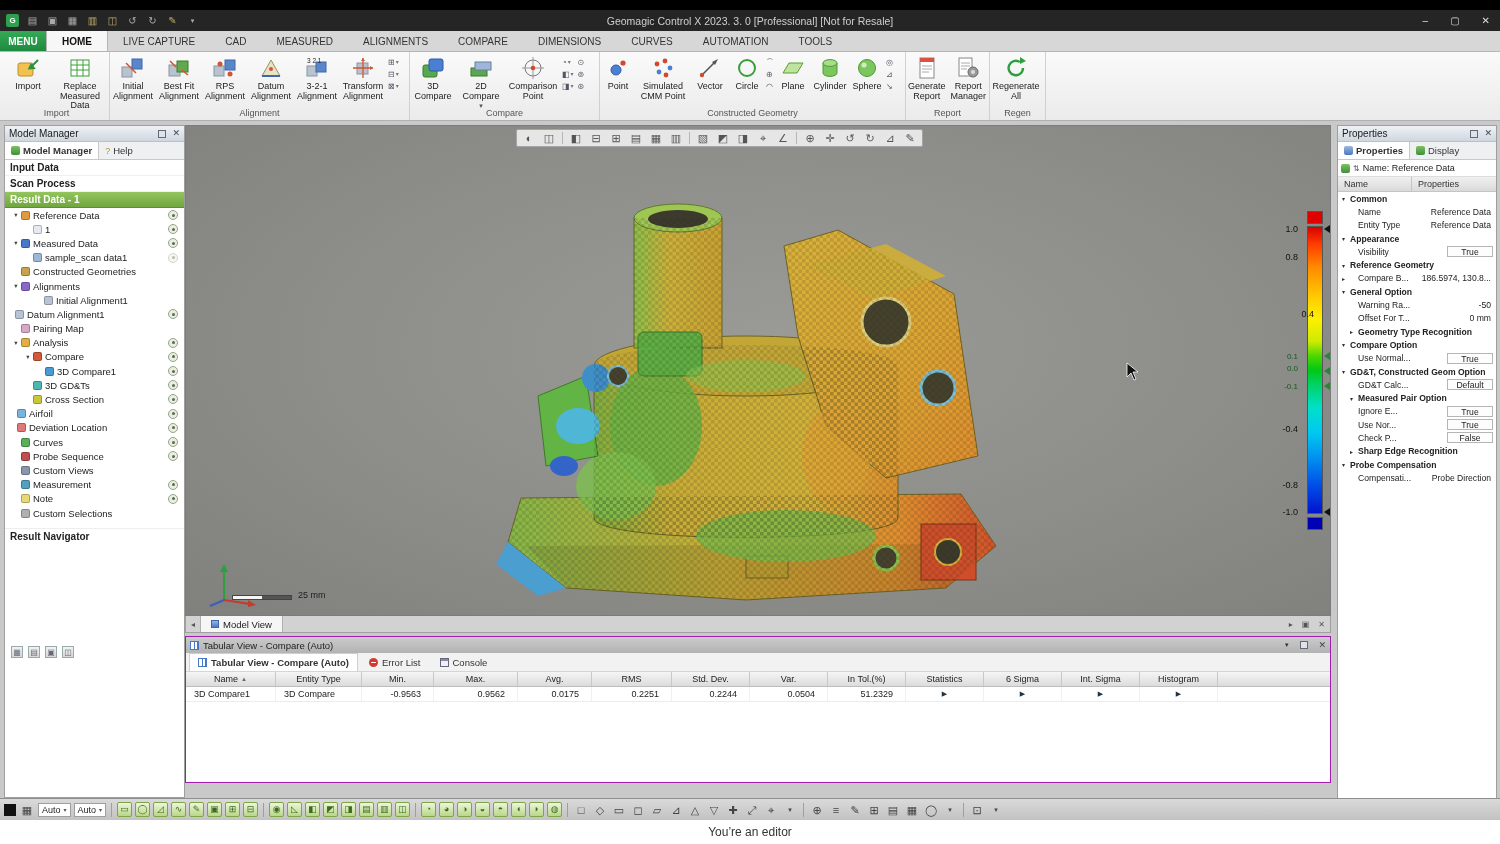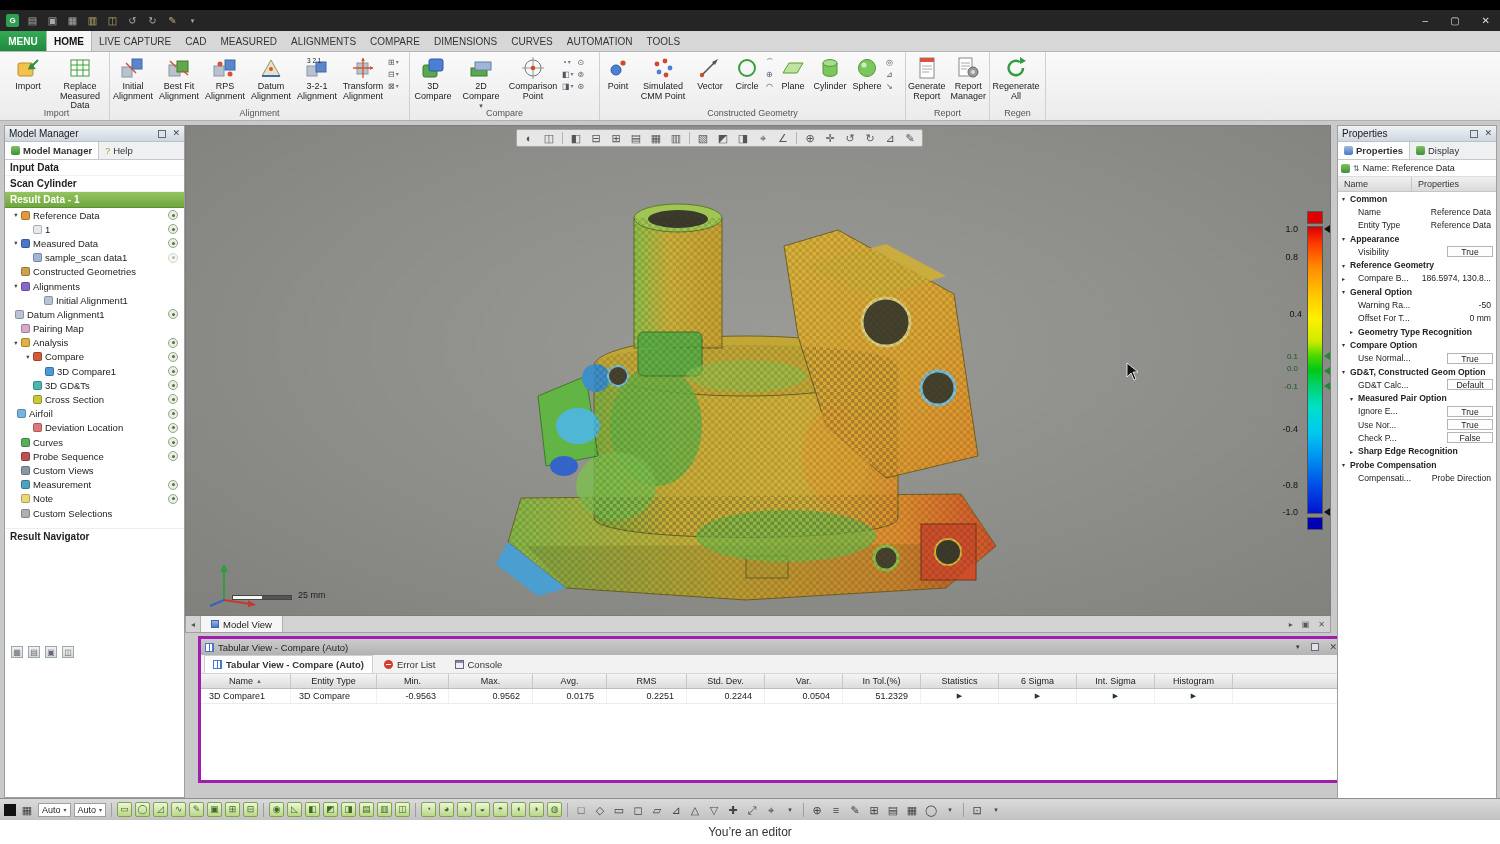--- a/index.html
+++ b/index.html
@@ -10,21 +10,21 @@
   .titlebar{position:absolute;left:0;top:10px;width:1500px;height:21px;background:#252525;display:flex;align-items:center}
   .qat{display:flex;gap:7px;margin-left:6px;align-items:center}
   .logo{width:13px;height:13px;background:#2e9e4f;border-radius:2px;color:#fff;font-size:8px;font-weight:bold;text-align:center;line-height:13px}
   .qi{width:13px;height:13px;font-size:10px;line-height:13px;color:#b9a96a;text-align:center}
   .qi.gray{color:#aaa}
   .wtitle{position:absolute;left:0;right:0;text-align:center;color:#cfcfcf;font-size:10.5px;pointer-events:none}
   .wbtns{position:absolute;right:10px;top:0;height:21px;display:flex;gap:22px;align-items:center;color:#ddd;font-size:10px}
   
   .tabsrow{position:absolute;left:0;top:31px;width:1500px;height:21px;background:#d7d7d7;border-bottom:1px solid #b5b5b5;display:flex;align-items:stretch}
   .menu-btn{width:46px;background:linear-gradient(#35aa55,#1e8a3e);color:#fff;font-size:10px;font-weight:bold;display:flex;align-items:center;justify-content:center;cursor:default}
-  .rtab{padding:0 7px;font-size:10px;color:#333;display:flex;align-items:center}
+  .rtab{padding:0 15px;font-size:10px;color:#333;display:flex;align-items:center}
   .rtab.active{background:#f7f7f7;border-left:1px solid #b5b5b5;border-right:1px solid #b5b5b5;color:#111;font-weight:bold}
   
   .ribbon{position:absolute;left:0;top:52px;width:1500px;height:69px;background:linear-gradient(#fafafa,#ebebeb);border-bottom:1px solid #b0b0b0}
   .rgroup{position:absolute;top:0;height:68px;border-right:1px solid #d0d0d0}
   .rbtnrow{display:flex;align-items:flex-start;height:55px;padding-top:2px}
   .rbtn{display:flex;flex-direction:column;align-items:center;font-size:9px;line-height:9.5px;color:#222;text-align:center;padding-top:1px}
   .ricw{height:26px;display:flex;align-items:center;justify-content:center;margin-bottom:1px}
   .rglabel{height:13px;text-align:center;font-size:9px;color:#555;line-height:12px}
   .minicol{display:flex;flex-direction:column;gap:3px;padding:4px 2px 0 2px}
   .mini{font-size:8px;color:#556;display:flex;align-items:center;gap:1px;line-height:9px}
@@ -69,21 +69,21 @@
   .vscale-label{position:absolute;left:112px;top:464px;font-size:9px;color:#222}
   .triad{position:absolute;left:18px;top:434px}
   .cursor{position:absolute;left:940px;top:236px}
   
   .mvstrip{position:absolute;left:185px;top:616px;width:1146px;height:17px;background:#d2d2d2;border:1px solid #9f9f9f;border-top:none;display:flex;align-items:center}
   .mvarr{width:14px;text-align:center;font-size:8px;color:#555}
   .mvtab{height:16px;background:#f6f6f6;border-left:1px solid #b0b0b0;border-right:1px solid #b0b0b0;display:flex;align-items:center;padding:0 10px;font-size:9.5px;gap:4px;color:#1a1a1a}
   .mvcube{width:8px;height:8px;background:linear-gradient(#9db8d8,#4a78c8);border:1px solid #3c69ae}
   .mvright{position:absolute;right:5px;display:flex;gap:9px;font-size:8px;color:#555}
   
-  .tabular{position:absolute;left:198px;top:636px;width:1146px;height:147px;background:#fff;border:3px solid #a21caf}
+  .tabular{position:absolute;left:185px;top:636px;width:1146px;height:147px;background:#fff;border:1px solid #a21caf}
   .tbhead{height:16px;background:linear-gradient(#cbcbcb,#b3b3b3);display:flex;align-items:center;padding:0 4px;font-size:9.5px;color:#222;gap:4px}
   .tbhead .sp{flex:1}
   .gridic{width:9px;height:9px;background:
     linear-gradient(#fff,#fff);border:1px solid #4a78c8;position:relative}
   .gridic::after{content:"";position:absolute;left:3px;top:0;width:1px;height:100%;background:#4a78c8;box-shadow:3px 0 0 #4a78c8}
   .tbtabs{height:19px;display:flex;align-items:center;background:#f2f2f2;border-bottom:1px solid #d5d5d5;padding-left:3px;gap:3px}
   .tbtab{display:flex;align-items:center;gap:4px;font-size:9.5px;padding:0 8px;height:18px;color:#333}
   .tbtab.active{background:#fff;border:1px solid #cfcfcf;border-bottom:none;font-weight:bold}
   .erric{width:9px;height:9px;border-radius:50%;background:#d23b2e;position:relative}
   .erric::after{content:"";position:absolute;left:2px;top:4px;width:5px;height:1.5px;background:#fff}
@@ -133,20 +133,21 @@
     <span class="qi gray">▤</span>
     <span class="qi gray">▣</span>
     <span class="qi gray">▦</span>
     <span class="qi">▥</span>
     <span class="qi">◫</span>
     <span class="qi gray">↺</span>
     <span class="qi gray">↻</span>
     <span class="qi">✎</span>
     <span class="qi gray" style="font-size:7px">▾</span>
   </div>
+  <div class="wtitle">Geomagic Control X 2023. 3. 0 [Professional] [Not for Resale]</div>
   <div class="wbtns">
     <span>–</span>
     <span>▢</span>
     <span>✕</span>
   </div>
 </div>
 
 <div class="tabsrow">
   <div class="menu-btn">MENU</div>
   <div class="rtab active">HOME</div>
@@ -441,21 +442,21 @@
     <div class="ptab active">
       <span class="ticon"></span>
       <span>Model Manager</span>
     </div>
     <div class="ptab">
       <span style="color:#b88f2e;font-size:9px">?</span>
       <span>Help</span>
     </div>
   </div>
   <div class="sect">Input Data</div>
-  <div class="sect">Scan Cylinder</div>
+  <div class="sect">Scan Process</div>
   <div class="sect green">Result Data - 1</div>
 
   <div class="trow" style="padding-left:6px">
       <span class="twa">▾</span>
       <span class="tico" style="background:#e09a3c"></span>
       <span class="tlabel">Reference Data</span>
       <span class="eye"></span>
     </div>
   <div class="trow" style="padding-left:18px">
       <span class="twa"></span>
@@ -530,21 +531,21 @@
       <span class="tico" style="background:#c8c83a"></span>
       <span class="tlabel">Cross Section</span>
       <span class="eye"></span>
     </div>
   <div class="trow" style="padding-left:2px">
       <span class="twa"></span>
       <span class="tico" style="background:#78b4e0"></span>
       <span class="tlabel">Airfoil</span>
       <span class="eye"></span>
     </div>
-  <div class="trow" style="padding-left:18px">
+  <div class="trow" style="padding-left:2px">
       <span class="twa"></span>
       <span class="tico" style="background:#e07878"></span>
       <span class="tlabel">Deviation Location</span>
       <span class="eye"></span>
     </div>
   <div class="trow" style="padding-left:6px">
       <span class="twa"></span>
       <span class="tico" style="background:#5ab05a"></span>
       <span class="tlabel">Curves</span>
       <span class="eye"></span>
@@ -680,21 +681,21 @@
     <span class="vtb">⊿</span>
     <span class="vtb">✎</span>
   </div>
 
   
   <div class="cbar-cap" style="top:85px;background:#e00000"></div>
   <div class="cbar-bar"></div>
   <div class="cbar-cap" style="top:391px;background:#0000b4"></div>
   <span class="ctick" style="right:32px;top:103px">1.0</span>
   <span class="ctick" style="right:32px;top:131px">0.8</span>
-  <span class="ctick" style="right:28px;top:188px">0.4</span>
+  <span class="ctick" style="right:16px;top:188px">0.4</span>
   <span class="ctick mid" style="right:32px;top:230px">0.1</span>
   <span class="ctick mid" style="right:32px;top:242px">0.0</span>
   <span class="ctick mid" style="right:32px;top:260px">-0.1</span>
   <span class="ctick" style="right:32px;top:303px">-0.4</span>
   <span class="ctick" style="right:32px;top:359px">-0.8</span>
   <span class="ctick" style="right:32px;top:386px">-1.0</span>
   <span class="cmark" style="top:103px"></span>
   <span class="cmark green" style="top:230px"></span>
   <span class="cmark green" style="top:245px"></span>
   <span class="cmark green" style="top:260px"></span>

